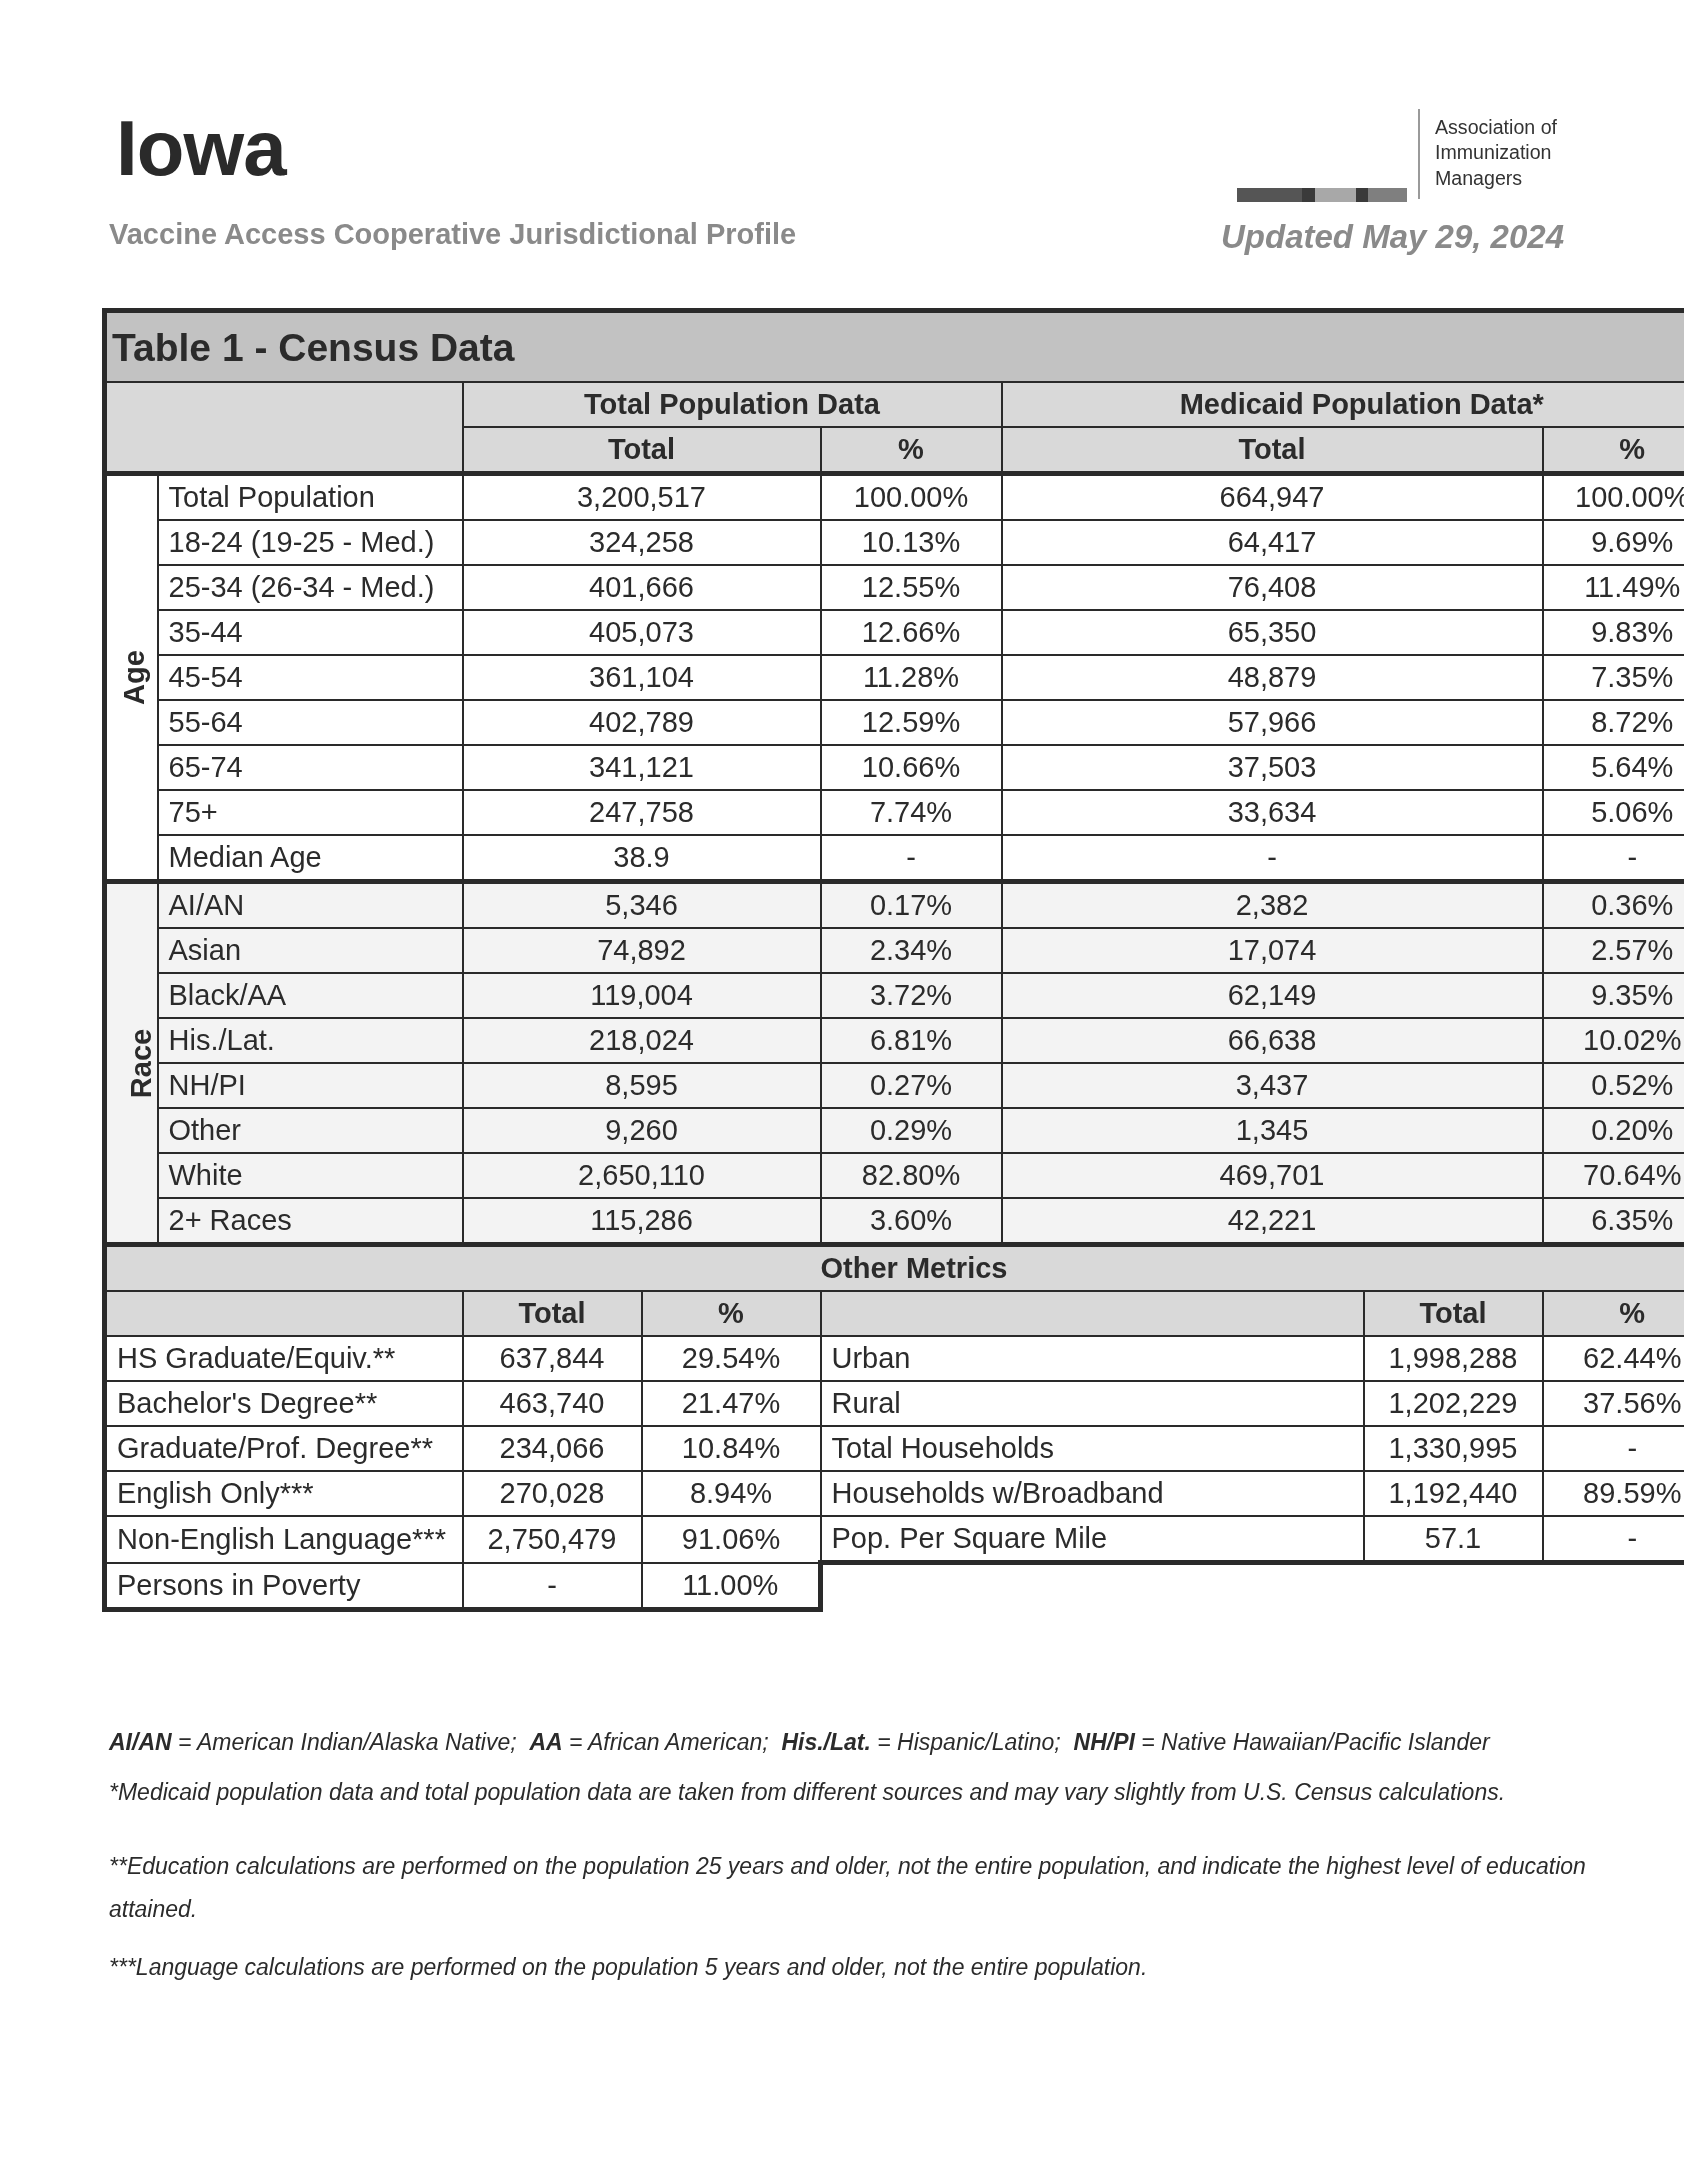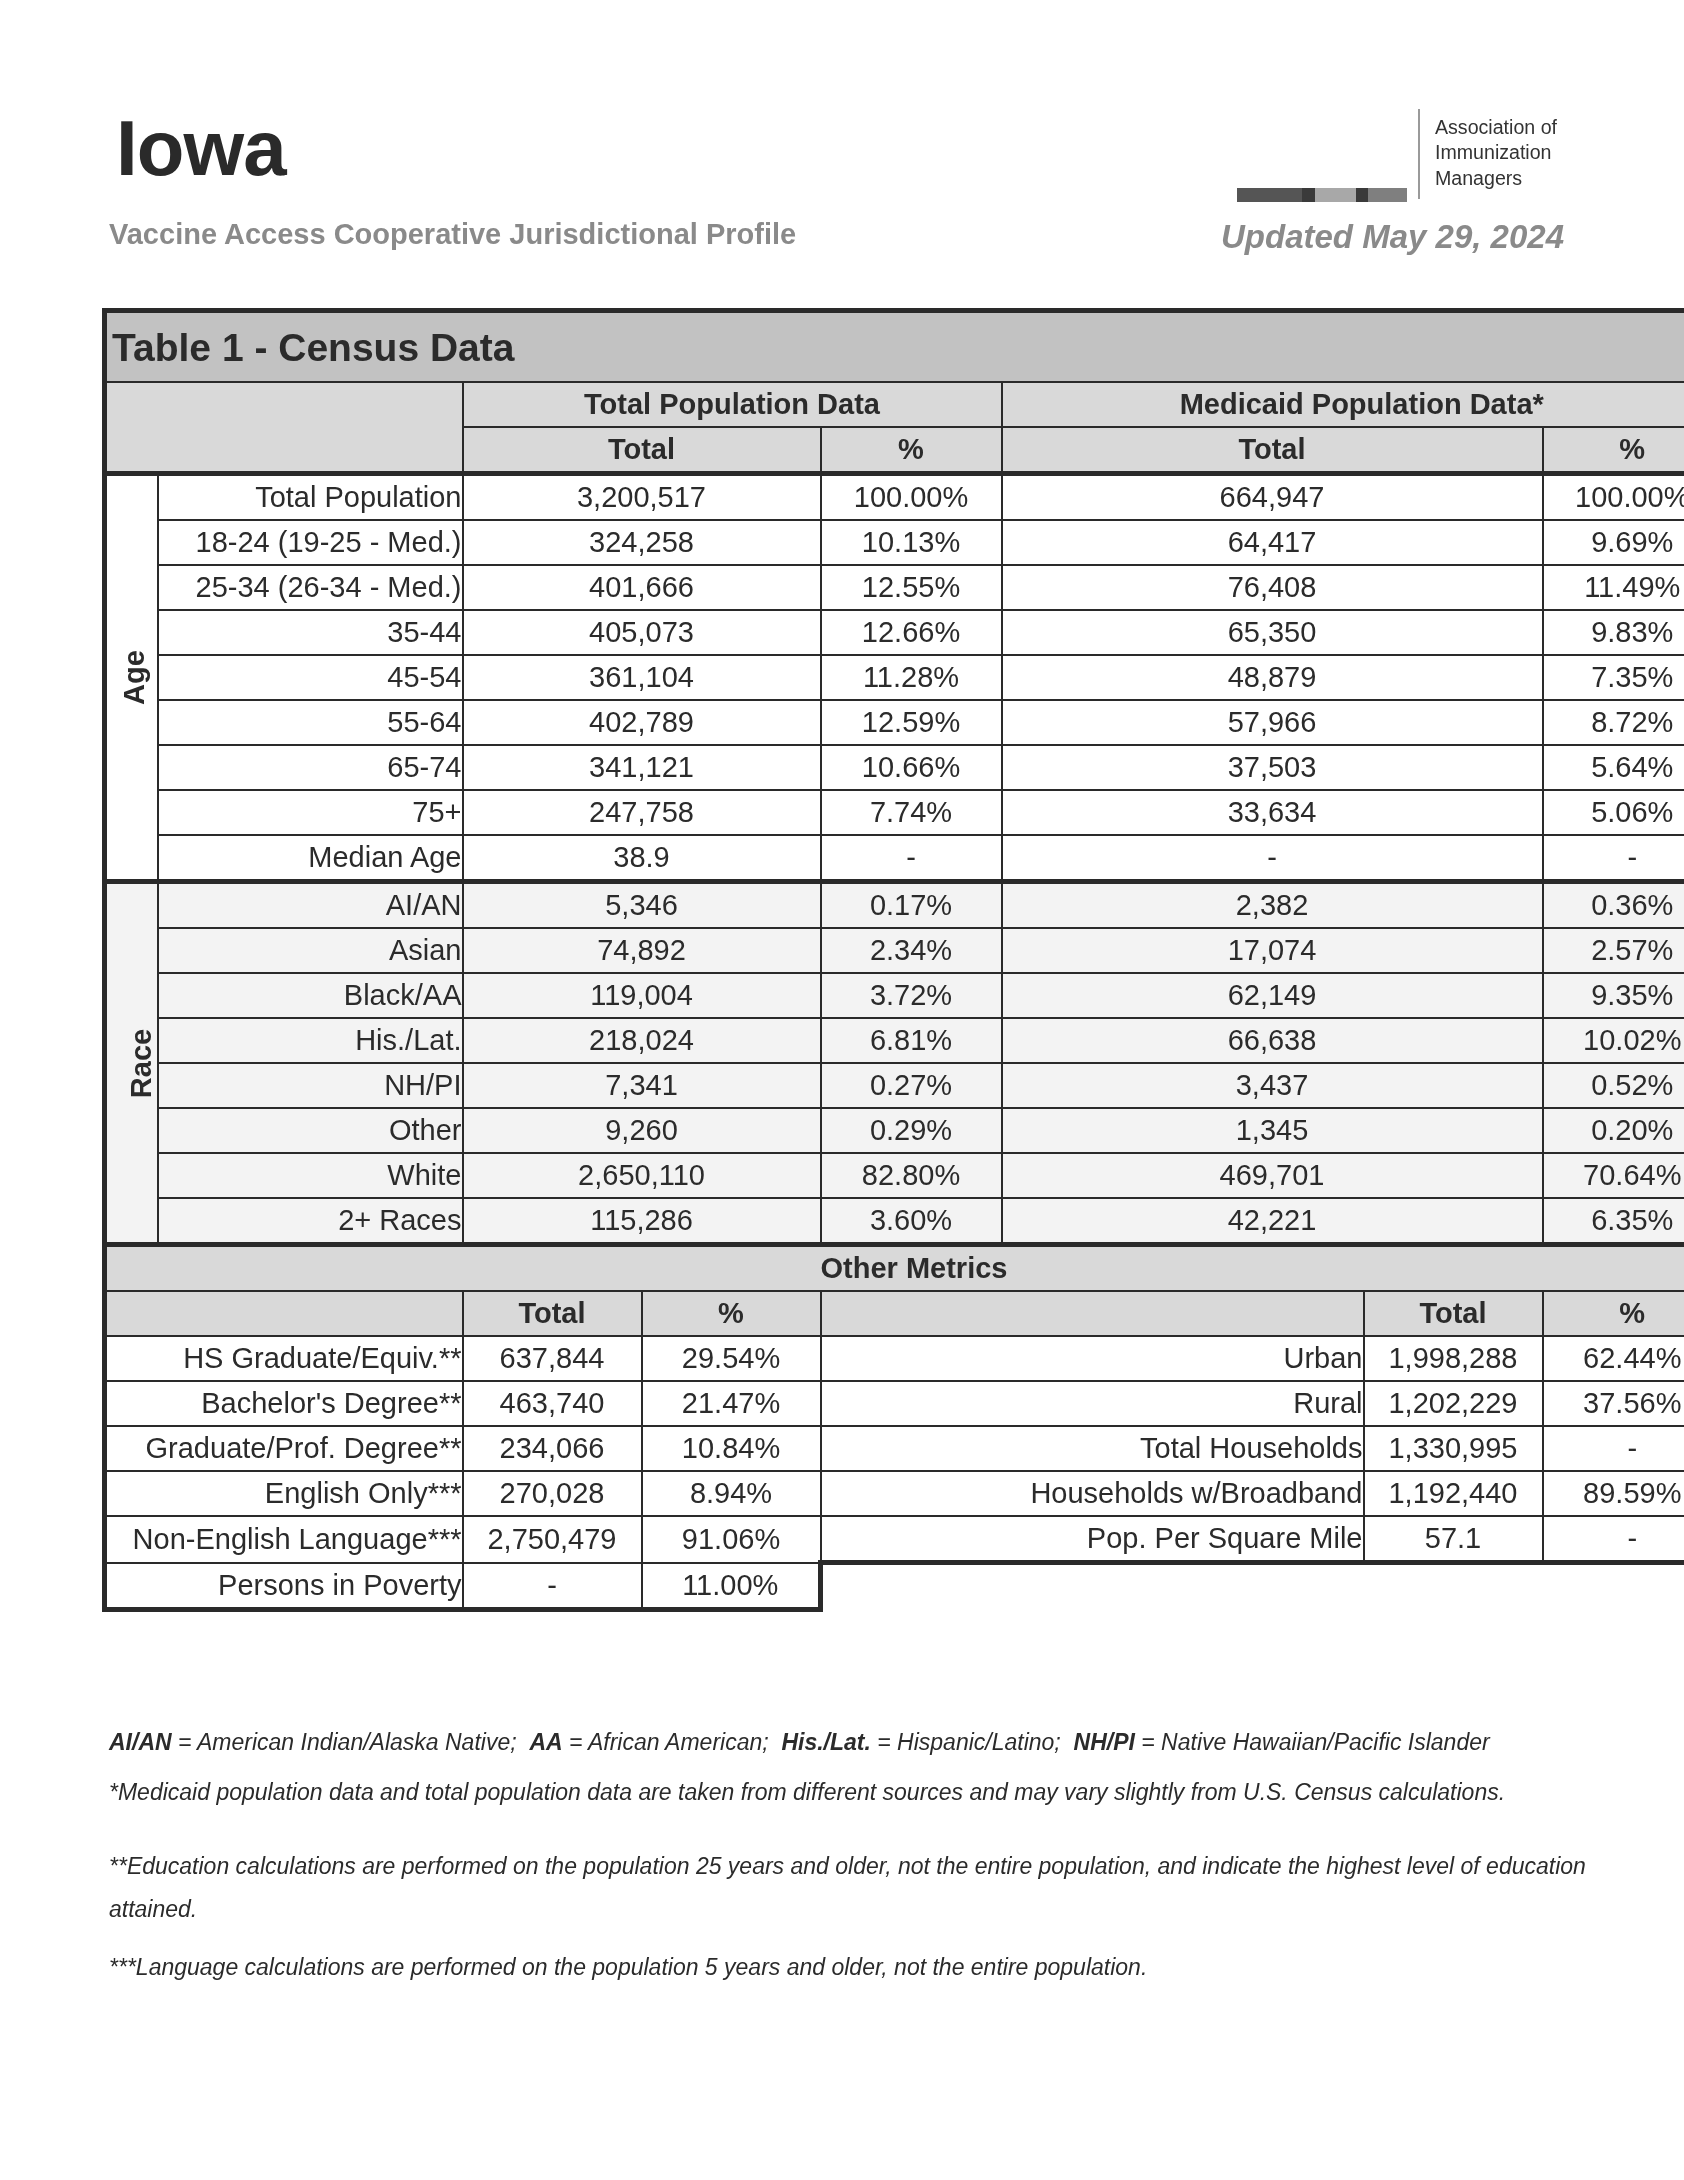--- a/index.html
+++ b/index.html
@@ -38,21 +38,21 @@
     .census-table td, .census-table th {
       border: 2.6px solid #2a2a2a; padding: 0; height: 43px;
       font-size: 29px; font-weight: 400; text-align: center; color: #2b2b2b;
       line-height: 1; overflow: hidden; white-space: nowrap;
     }
     .census-table .title-cell {
       background: #c2c2c2; text-align: left; font-size: 39px; font-weight: 700;
       height: 68px; padding-left: 5.1px;
     }
     .census-table .hdr { background: #d9d9d9; font-weight: 700; }
-    .census-table .label { text-align: right; padding-left: 4px; }
+    .census-table .label { text-align: left; padding-left: 10px; }
     .census-table tr.race td { background: #f3f3f3; }
     .census-table .group-cell { background: #f3f3f3; position: relative; }
     .census-table tr.age td.group-cell { background: #ffffff; }
     .vert {
       display: inline-block; transform: rotate(-90deg); font-weight: 700; font-size: 29px;
       white-space: nowrap;
     }
     .census-table .sect-hdr { background: #d9d9d9; font-weight: 700; height: 43px; }
     .census-table .thick-top td, .census-table .thick-top th { border-top: 5.1px solid #2a2a2a; }
     .census-table .blank-cell-left { border-left: 5.1px solid #2a2a2a !important; border-top: 5.1px solid #2a2a2a !important; border-right: none !important; border-bottom: none !important; background: #fff; }
@@ -202,21 +202,21 @@
       </tr>
       <tr class="race">
         <td class="label">His./Lat.</td>
         <td colspan="2">218,024</td>
         <td>6.81%</td>
         <td colspan="2">66,638</td>
         <td style="border-right: 5.1px solid rgb(42, 42, 42);">10.02%</td>
       </tr>
       <tr class="race">
         <td class="label">NH/PI</td>
-        <td colspan="2">7,341</td>
+        <td colspan="2">8,595</td>
         <td>0.27%</td>
         <td colspan="2">3,437</td>
         <td style="border-right: 5.1px solid rgb(42, 42, 42);">0.52%</td>
       </tr>
       <tr class="race">
         <td class="label">Other</td>
         <td colspan="2">9,260</td>
         <td>0.29%</td>
         <td colspan="2">1,345</td>
         <td style="border-right: 5.1px solid rgb(42, 42, 42);">0.20%</td>

